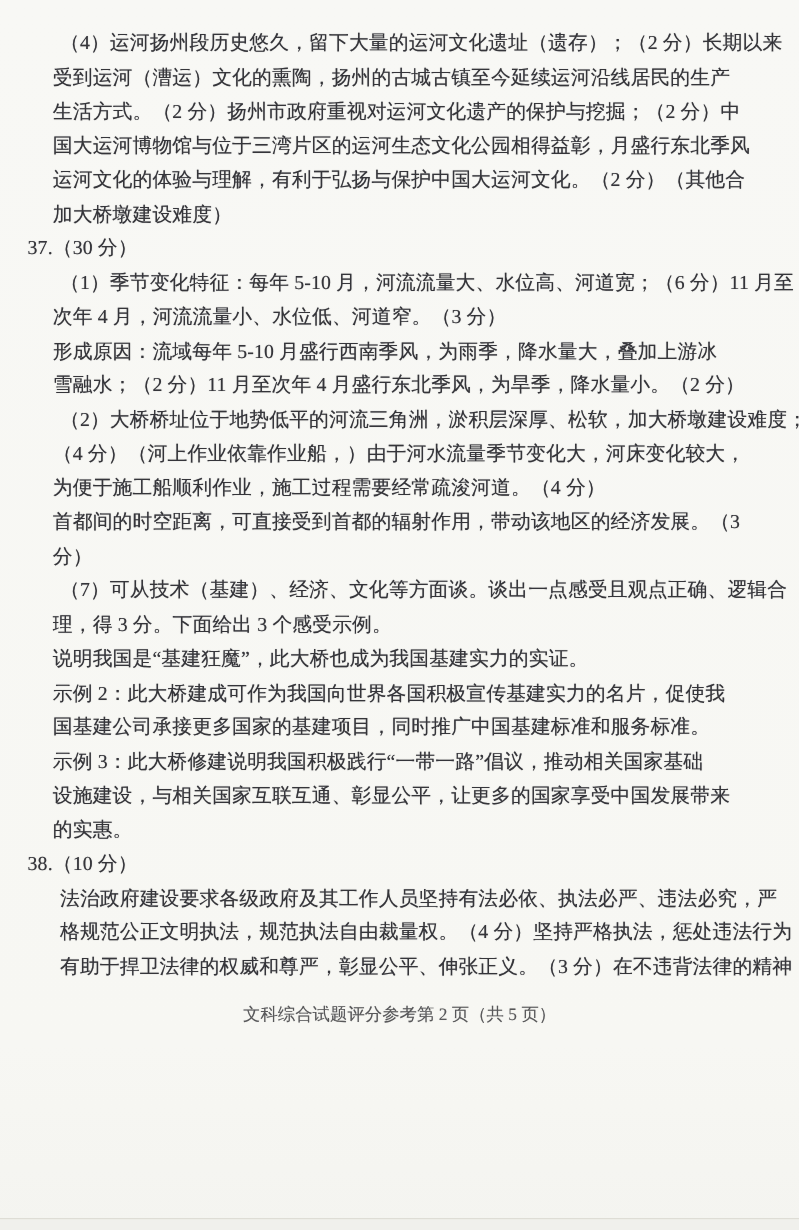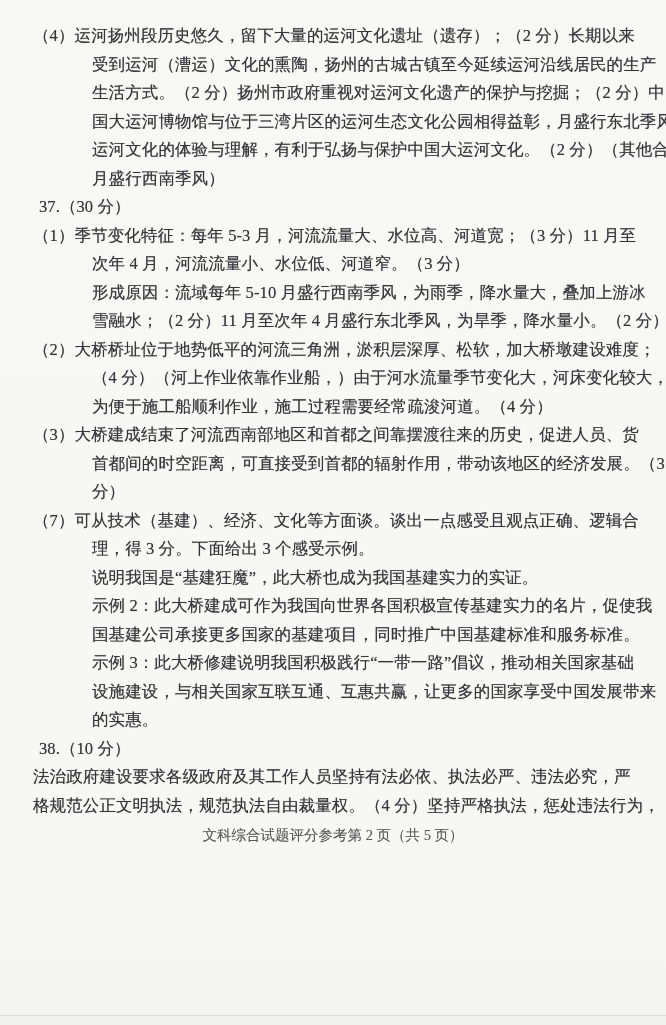--- a/index.html
+++ b/index.html
@@ -11,25 +11,25 @@
     font-family:"Liberation Serif","DejaVu Serif",serif;
   }
   .content { padding-top:22px; }
   .line {
     height:28.5px; line-height:28.5px;
     font-size:16.5px; color:#35353a;
     white-space:nowrap;
     text-shadow:0 0 0.7px rgba(50,50,55,0.55);
     letter-spacing:0.1px;
   }
-  .iq { padding-left:39px;font-family:Liberation Serif, serif; }   
-  .ia { padding-left:33px; }   
-  .ib { padding-left:68px;margin-left:24px; }   
+  .iq { padding-left:23px;font-family:Liberation Serif, serif; }   
+  .ia { padding-left:50px; }   
+  .ib { padding-left:44px; }   
   .footer {
-    margin-top:1px;
+    margin-top:12px;
     height:28.5px; line-height:28.5px;
     text-align:center;
     font-size:14.5px; color:#58585a;
     text-shadow:0 0 0.6px rgba(80,80,82,0.4);
   }
   .scan-edge {
     position:absolute; left:0; right:0; bottom:0; height:9px;
     background:#f0f0ec;
     box-shadow:0 -1px 0 #deddd5;
   }
@@ -39,60 +39,60 @@
 
 <div class="page">
   <div class="content">
 
     <div>
       <div class="line ia">（4）运河扬州段历史悠久，留下大量的运河文化遗址（遗存）；（2 分）长期以来</div>
       <div class="line ib">受到运河（漕运）文化的熏陶，扬州的古城古镇至今延续运河沿线居民的生产</div>
       <div class="line ib">生活方式。（2 分）扬州市政府重视对运河文化遗产的保护与挖掘；（2 分）中</div>
       <div class="line ib">国大运河博物馆与位于三湾片区的运河生态文化公园相得益彰，月盛行东北季风</div>
       <div class="line ib">运河文化的体验与理解，有利于弘扬与保护中国大运河文化。（2 分）（其他合</div>
-      <div class="line ib">月盛行西南季风）</div>
+      <div class="line ib">加大桥墩建设难度）</div>
     </div>
 
     <div>
       <div class="line iq">37.（30 分）</div>
 
       <div>
-        <div class="line ia">（1）季节变化特征：每年 5-3 月，河流流量大、水位高、河道宽；（3 分）11 月至</div>
+        <div class="line ia">（1）季节变化特征：每年 5-10 月，河流流量大、水位高、河道宽；（6 分）11 月至</div>
         <div class="line ib">次年 4 月，河流流量小、水位低、河道窄。（3 分）</div>
         <div class="line ib">形成原因：流域每年 5-10 月盛行西南季风，为雨季，降水量大，叠加上游冰</div>
         <div class="line ib">雪融水；（2 分）11 月至次年 4 月盛行东北季风，为旱季，降水量小。（2 分）</div>
       </div>
 
       <div>
         <div class="line ia">（2）大桥桥址位于地势低平的河流三角洲，淤积层深厚、松软，加大桥墩建设难度；</div>
         <div class="line ib">（4 分）（河上作业依靠作业船，）由于河水流量季节变化大，河床变化较大，</div>
         <div class="line ib">为便于施工船顺利作业，施工过程需要经常疏浚河道。（4 分）</div>
       </div>
 
       <div>
-        <div class="line ia">（3）大桥建成结束了河流西南部地区和首都之间靠摆渡往来的历史，促进人员、货</div>
         <div class="line ib">首都间的时空距离，可直接受到首都的辐射作用，带动该地区的经济发展。（3</div>
         <div class="line ib">分）</div>
       </div>
 
       <div>
         <div class="line ia">（7）可从技术（基建）、经济、文化等方面谈。谈出一点感受且观点正确、逻辑合</div>
         <div class="line ib">理，得 3 分。下面给出 3 个感受示例。</div>
         <div class="line ib">说明我国是“基建狂魔”，此大桥也成为我国基建实力的实证。</div>
         <div class="line ib">示例 2：此大桥建成可作为我国向世界各国积极宣传基建实力的名片，促使我</div>
         <div class="line ib">国基建公司承接更多国家的基建项目，同时推广中国基建标准和服务标准。</div>
         <div class="line ib">示例 3：此大桥修建说明我国积极践行“一带一路”倡议，推动相关国家基础</div>
-        <div class="line ib">设施建设，与相关国家互联互通、互惠共赢，让更多的国家享受中国发展带来</div>
+        <div class="line ib">设施建设，与相关国家互联互通、彰显公平，让更多的国家享受中国发展带来</div>
         <div class="line ib">的实惠。</div>
       </div>
     </div>
 
     <div>
       <div class="line iq">38.（10 分）</div>
       <div class="line ia">法治政府建设要求各级政府及其工作人员坚持有法必依、执法必严、违法必究，严</div>
       <div class="line ia">格规范公正文明执法，规范执法自由裁量权。（4 分）坚持严格执法，惩处违法行为，</div>
+      <div class="line ia">有助于捍卫法律的权威和尊严，彰显公平、伸张正义。（3 分）在不违背法律的精神</div>
     </div>
 
     <div class="footer">文科综合试题评分参考第 2 页（共 5 页）</div>
   </div>
 
   <div class="scan-edge"></div>
 </div>
 
 </body></html>

